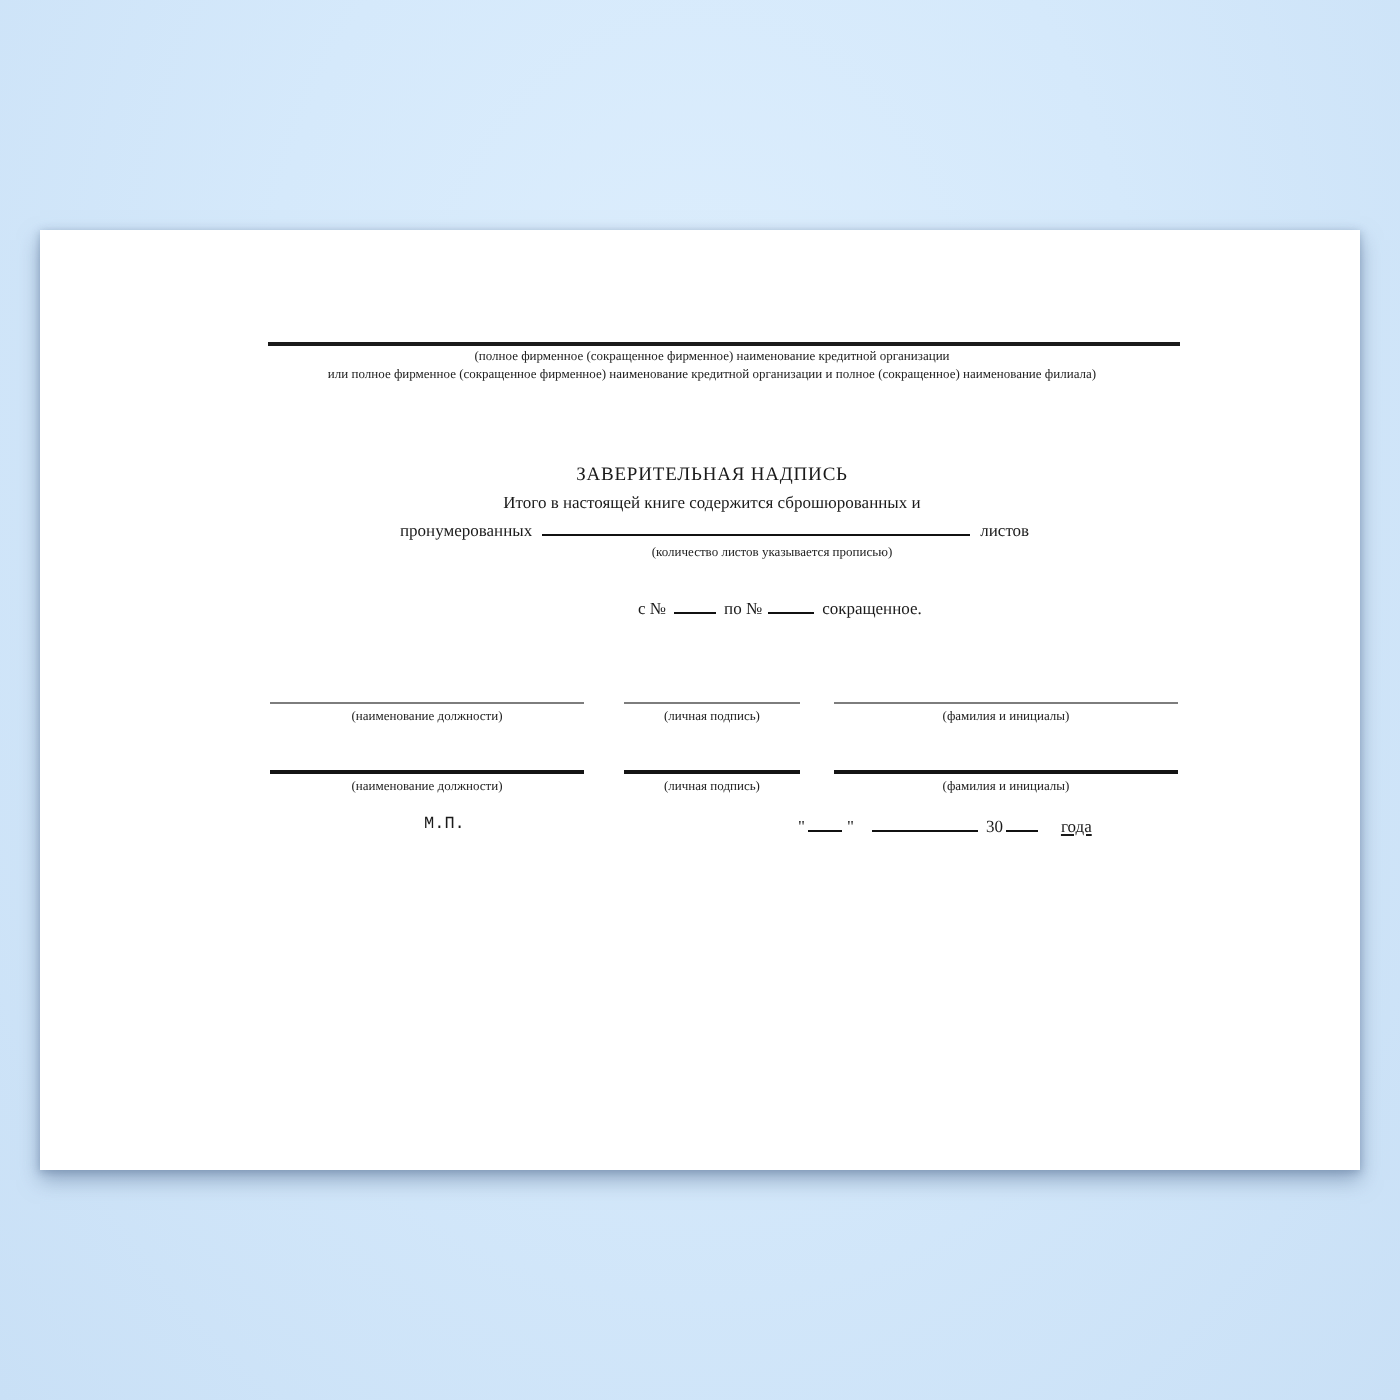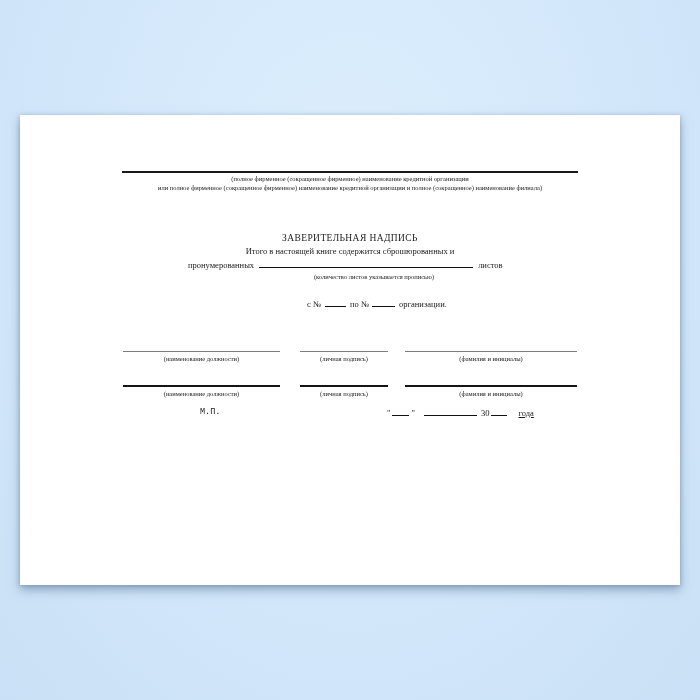--- a/index.html
+++ b/index.html
@@ -17,21 +17,21 @@
   }
   .page {
     position: absolute;
     left: 20px;
     top: 115px;
     width: 660px;
     height: 470px;
     background: #ffffff;
     box-shadow: 0 5px 10px rgba(95, 120, 155, 0.55), 0 1px 4px rgba(95, 120, 155, 0.45);
   }
-  .abs { position: absolute; }
+  .abs { position: absolute; margin-left: 12px; }
   .centered { left: 0; right: 0; text-align: center; }
 
   .top-rule {
     left: 102px;
     top: 56px;
     width: 456px;
     height: 0;
     border-top: 2px solid #1a1a1a;
   }
   .org-notes {
@@ -131,21 +131,21 @@
 
   <div class="abs centered summary-line1">Итого в настоящей книге содержится сброшюрованных и</div>
 
   <div class="abs summary-line2">
     <span>пронумерованных</span><span class="blank blank-sheets"></span><span>листов</span>
   </div>
 
   <div class="abs count-note">(количество листов указывается прописью)</div>
 
   <div class="abs range-line">
-    <span>с №</span><span class="blank blank-num1"></span><span>по №</span><span class="blank blank-num2"></span><span>организации.</span>
+    <span>с №</span><span class="blank blank-num1"></span><span>по №</span><span class="blank blank-num2"></span><span>сокращенное.</span>
   </div>
 
   <div class="abs sig-row sig-row-1">
     <div class="sig-col sig-col-position">
       <div class="sig-label">(наименование должности)</div>
     </div>
     <div class="sig-col sig-col-signature">
       <div class="sig-label">(личная подпись)</div>
     </div>
     <div class="sig-col sig-col-name">

